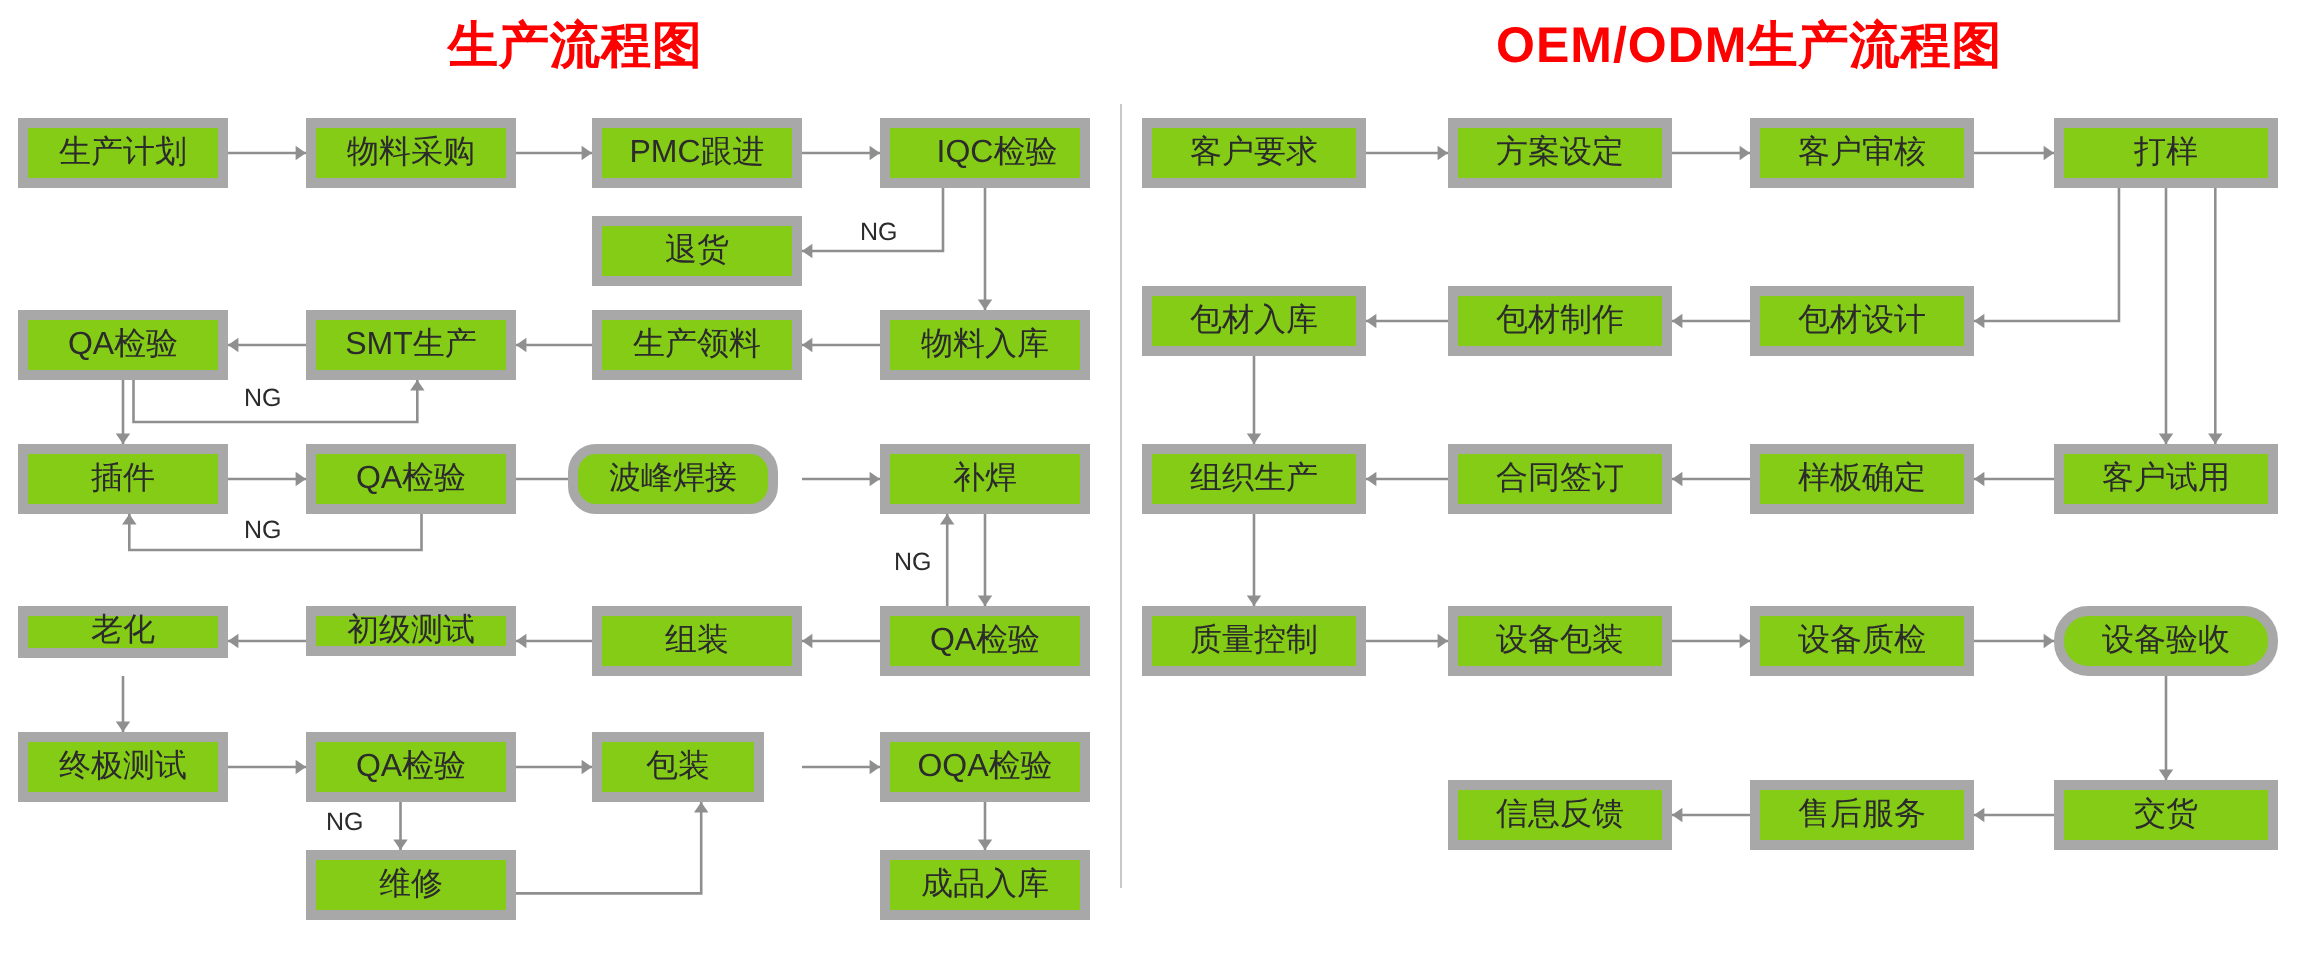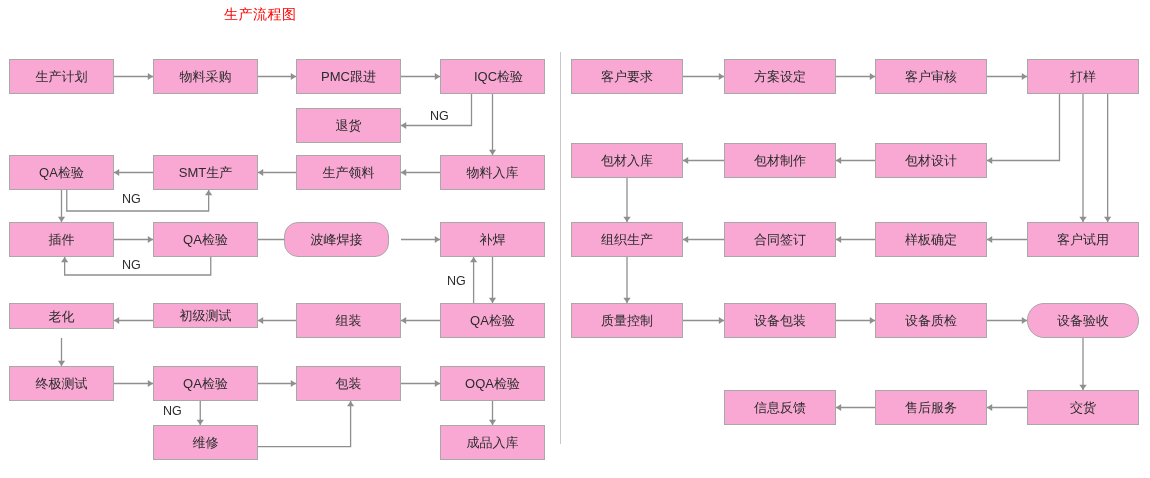--- a/index.html
+++ b/index.html
@@ -1,39 +1,40 @@
 <!DOCTYPE html>
 <html><head>
 <meta charset="utf-8">
 <style>
   html,body{margin:0;padding:0;background:#ffffff;}
   body{width:1150px;height:478px;overflow:hidden;
        font-family:"Liberation Sans","DejaVu Sans",sans-serif;}
   #stage{position:relative;width:1150px;height:478px;background:#fff;}
-  .title{position:absolute;color:#fe0000;font-weight:normal;font-size:14px;
+  .title{position:absolute;color:#fe0000;font-weight:bold;font-size:25px;
          letter-spacing:.5px;white-space:nowrap;}
   #title-left{left:224px;top:6px;}
   #title-right{left:748px;top:6px;}
   .divider{position:absolute;background:#c9c9c9;width:1px;}
-  .node{position:absolute;box-sizing:border-box;border:1px solid #d946ef;
-        background:#f9a8d4;display:flex;align-items:center;justify-content:center;
-        color:#2b2b2b;font-size:13px;line-height:1;white-space:nowrap;}
+  .node{position:absolute;box-sizing:border-box;border:5px solid #d946ef;
+        background:#84cc16;display:flex;align-items:center;justify-content:center;
+        color:#2b2b2b;font-size:16px;line-height:1;white-space:nowrap;}
   .ng{position:absolute;font-size:12.5px;color:#2b2b2b;
       font-family:"Liberation Sans","DejaVu Sans",sans-serif;white-space:nowrap;}
   svg.edges{position:absolute;left:0;top:0;width:1150px;height:478px;
             pointer-events:none;}
   svg.edges path,svg.edges line{stroke:#8f8f8f;stroke-width:1.3;fill:none;}
 </style>
 </head>
 <body>
 
 <div id="stage" style="width: 1150px; height: 478px; background: rgb(255, 255, 255);">
 
   <div class="title" id="title-left" style="left: 224px; color: rgb(254, 0, 0);">生产流程图</div>
 
+  <div class="title" id="title-right" style="left: 748px; color: rgb(254, 0, 0);">OEM/ODM生产流程图</div>
 
   <div class="divider" id="panel-divider" style="left: 560px; top: 52px; height: 392px;"></div>
 
   <svg class="edges" id="edge-layer" viewBox="0 0 1150 478">
       <path d="M114,76.5 L153,76.5" stroke="#8f8f8f" stroke-width="1.3" fill="none"></path>
       <polygon points="153,76.5 147.8,72.9 147.8,80.1" fill="#8f8f8f"></polygon>
       <path d="M258,76.5 L296,76.5" stroke="#8f8f8f" stroke-width="1.3" fill="none"></path>
       <polygon points="296,76.5 290.8,72.9 290.8,80.1" fill="#8f8f8f"></polygon>
       <path d="M401,76.5 L440,76.5" stroke="#8f8f8f" stroke-width="1.3" fill="none"></path>
       <polygon points="440,76.5 434.8,72.9 434.8,80.1" fill="#8f8f8f"></polygon>
@@ -136,21 +137,21 @@
       <div class="node" style="left: 9px; top: 222px; width: 105px; height: 35px; border-color: rgb(168, 168, 168); color: rgb(43, 43, 43);">插件</div>
       <div class="node" style="left: 153px; top: 222px; width: 105px; height: 35px; border-color: rgb(168, 168, 168); color: rgb(43, 43, 43);">QA检验</div>
       <div class="node" style="left: 284px; top: 222px; width: 105px; height: 35px; border-color: rgb(168, 168, 168); color: rgb(43, 43, 43); border-radius: 14px;">波峰焊接</div>
       <div class="node" style="left: 440px; top: 222px; width: 105px; height: 35px; border-color: rgb(168, 168, 168); color: rgb(43, 43, 43);">补焊</div>
       <div class="node" style="left: 9px; top: 303px; width: 105px; height: 26px; border-color: rgb(168, 168, 168); color: rgb(43, 43, 43);">老化</div>
       <div class="node" style="left: 153px; top: 303px; width: 105px; height: 25px; border-color: rgb(168, 168, 168); color: rgb(43, 43, 43);">初级测试</div>
       <div class="node" style="left: 296px; top: 303px; width: 105px; height: 35px; border-color: rgb(168, 168, 168); color: rgb(43, 43, 43);">组装</div>
       <div class="node" style="left: 440px; top: 303px; width: 105px; height: 35px; border-color: rgb(168, 168, 168); color: rgb(43, 43, 43);">QA检验</div>
       <div class="node" style="left: 9px; top: 366px; width: 105px; height: 35px; border-color: rgb(168, 168, 168); color: rgb(43, 43, 43);">终极测试</div>
       <div class="node" style="left: 153px; top: 366px; width: 105px; height: 35px; border-color: rgb(168, 168, 168); color: rgb(43, 43, 43);">QA检验</div>
-      <div class="node" style="left: 296px; top: 366px; width: 105px; height: 35px; border-color: rgb(168, 168, 168); color: rgb(43, 43, 43);">包装</div>
+      <div class="node" style="left: 296px; top: 366px; width: 86px; height: 35px; border-color: rgb(168, 168, 168); color: rgb(43, 43, 43);">包装</div>
       <div class="node" style="left: 440px; top: 366px; width: 105px; height: 35px; border-color: rgb(168, 168, 168); color: rgb(43, 43, 43);">OQA检验</div>
       <div class="node" style="left: 153px; top: 425px; width: 105px; height: 35px; border-color: rgb(168, 168, 168); color: rgb(43, 43, 43);">维修</div>
       <div class="node" style="left: 440px; top: 425px; width: 105px; height: 35px; border-color: rgb(168, 168, 168); color: rgb(43, 43, 43);">成品入库</div>
       <div class="node" style="left: 571px; top: 59px; width: 112px; height: 35px; border-color: rgb(168, 168, 168); color: rgb(43, 43, 43);">客户要求</div>
       <div class="node" style="left: 724px; top: 59px; width: 112px; height: 35px; border-color: rgb(168, 168, 168); color: rgb(43, 43, 43);">方案设定</div>
       <div class="node" style="left: 875px; top: 59px; width: 112px; height: 35px; border-color: rgb(168, 168, 168); color: rgb(43, 43, 43);">客户审核</div>
       <div class="node" style="left: 1027px; top: 59px; width: 112px; height: 35px; border-color: rgb(168, 168, 168); color: rgb(43, 43, 43);">打样</div>
       <div class="node" style="left: 571px; top: 143px; width: 112px; height: 35px; border-color: rgb(168, 168, 168); color: rgb(43, 43, 43);">包材入库</div>
       <div class="node" style="left: 724px; top: 143px; width: 112px; height: 35px; border-color: rgb(168, 168, 168); color: rgb(43, 43, 43);">包材制作</div>
       <div class="node" style="left: 875px; top: 143px; width: 112px; height: 35px; border-color: rgb(168, 168, 168); color: rgb(43, 43, 43);">包材设计</div>

